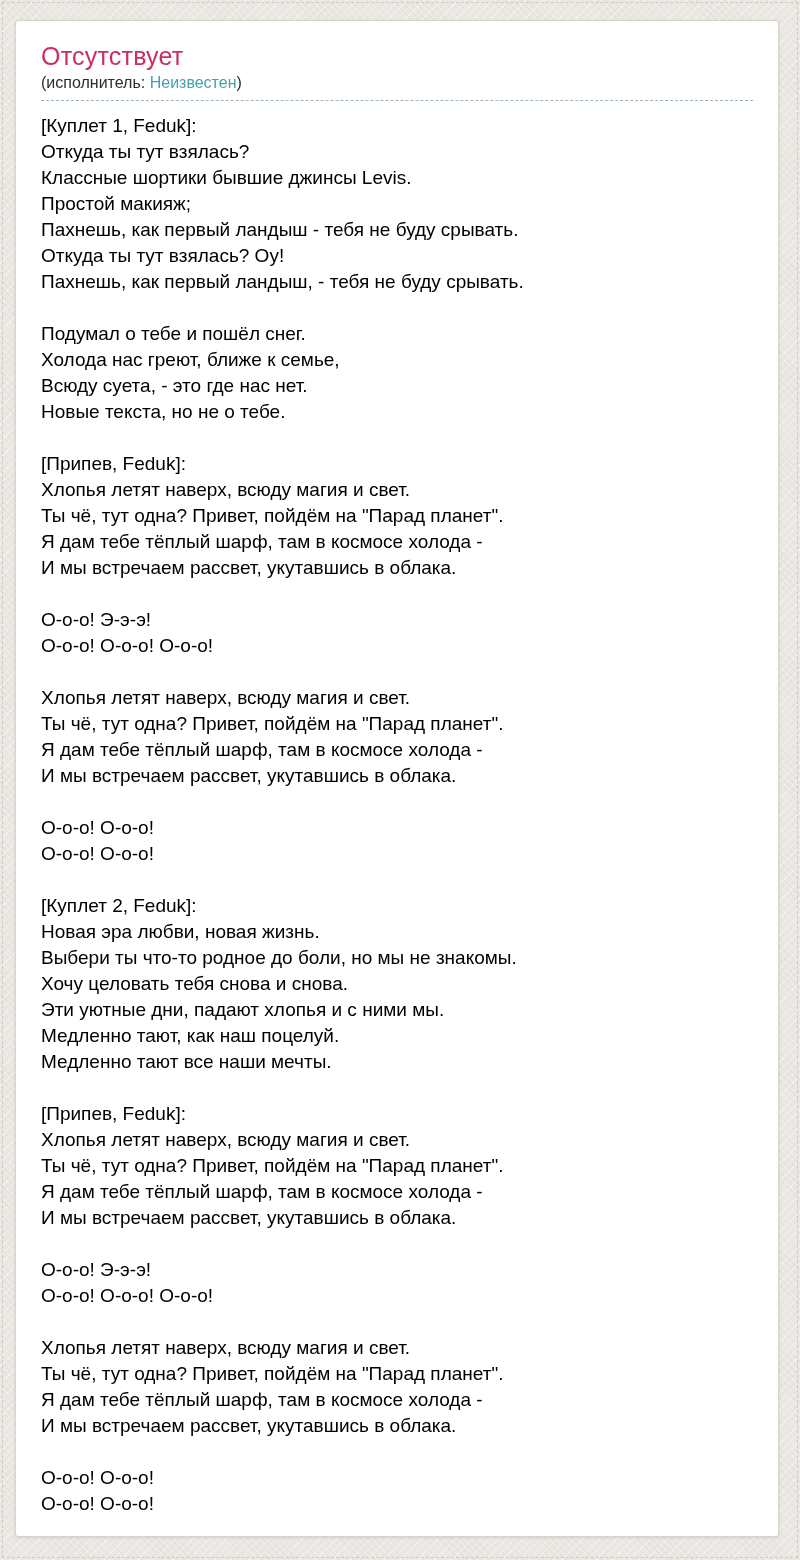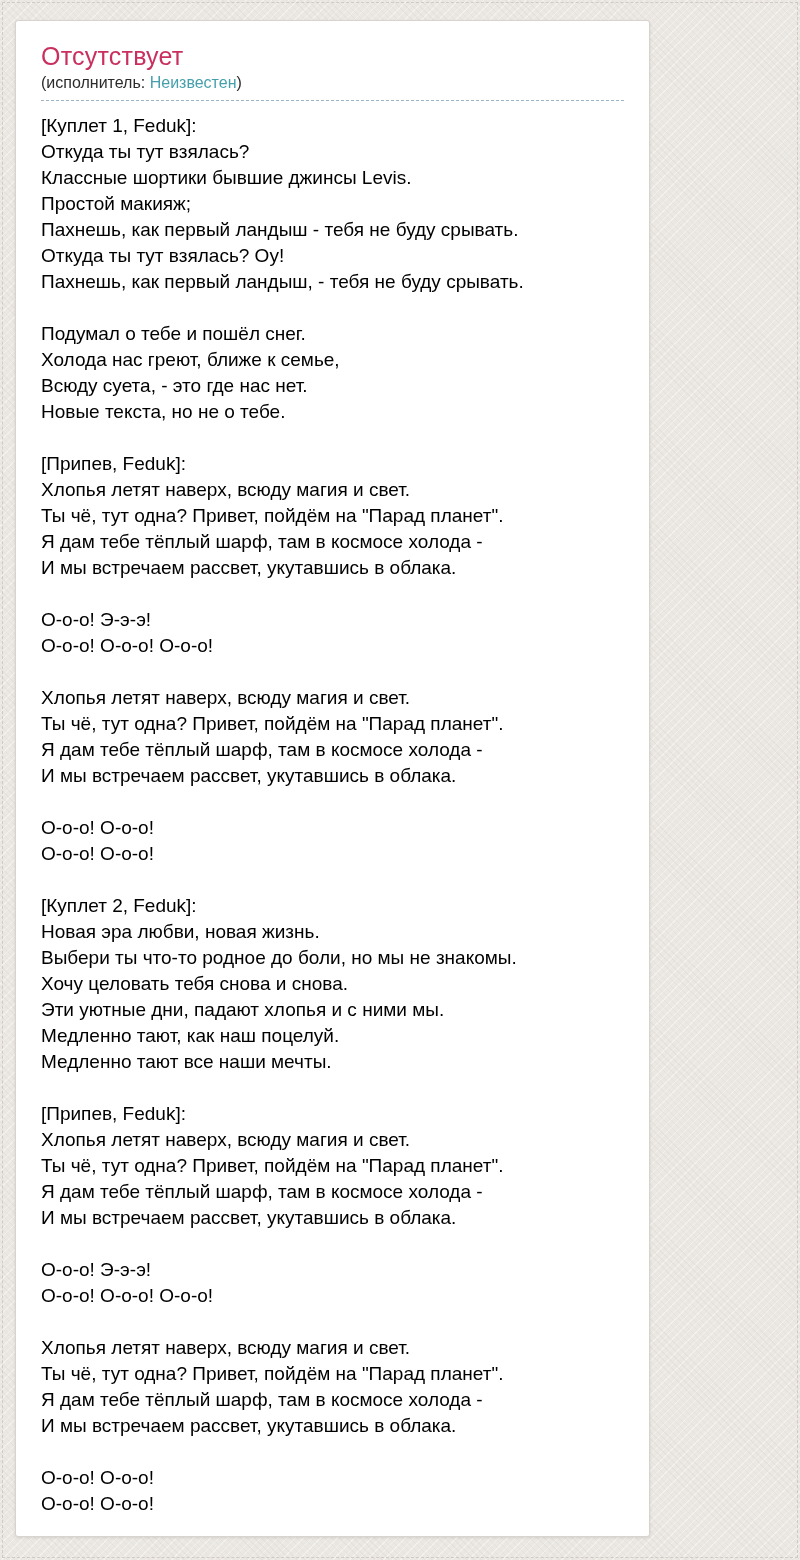--- a/index.html
+++ b/index.html
@@ -20,21 +20,21 @@
   .edge-frame {
     position: absolute;
     inset: 2px;
     border: 1px dashed #d0cac3;
     pointer-events: none;
   }
   .card {
     position: absolute;
     left: 15px;
     top: 20px;
-    width: 635px;
+    width: 764px;
     height: 1517px;
     box-sizing: border-box;
     background: #ffffff;
     border: 1px solid #d8d3ce;
     border-radius: 3px;
     box-shadow: 0 1px 3px rgba(0,0,0,0.10);
     padding: 21px 25px 20px 25px;
   }
   .song-header {
     border-bottom: 1px dashed #9cb4c6;

